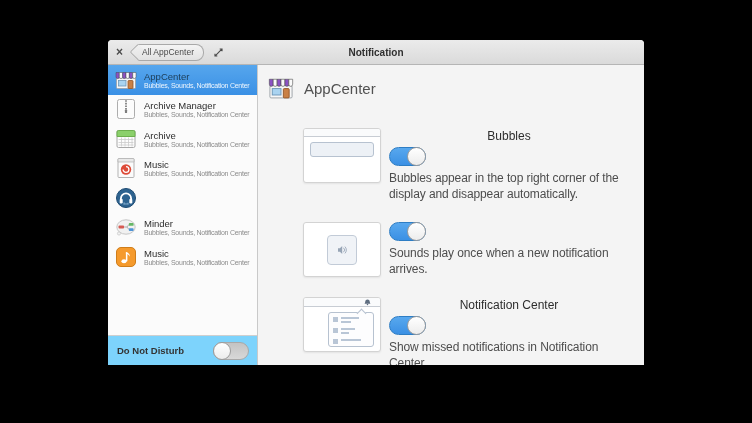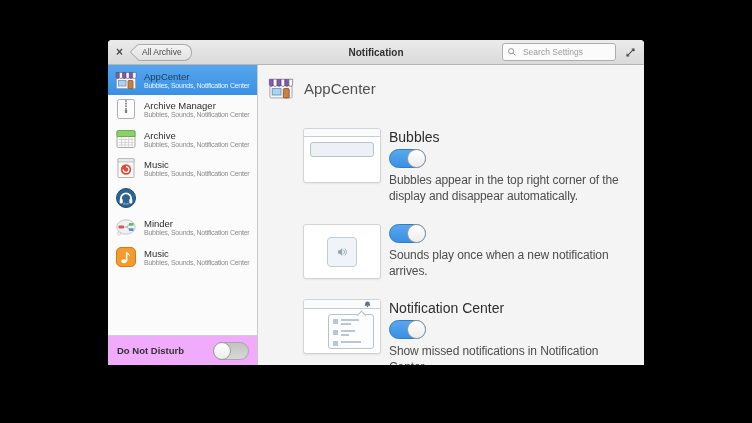--- a/index.html
+++ b/index.html
@@ -30,40 +30,40 @@
   .sidebar{width:149px;flex:0 0 149px;background:#fbfbfb;border-right:1px solid #c9c9c9;
            display:flex;flex-direction:column;}
   .s-list{flex:1;overflow:hidden;}
   .s-item{display:flex;align-items:center;height:29.5px;padding-left:6px;gap:6px;}
   .s-item.sel{background:linear-gradient(#56a6ed,#3a90e5);}
   .s-icon{flex:0 0 24px;}
   .s-title{font-size:9.5px;color:#2d2d2d;line-height:1.2;}
   .s-sub{font-size:7px;color:#8b8b8b;letter-spacing:-0.25px;white-space:nowrap;}
   .sel .s-title{color:#1c3d57;}
   .sel .s-sub{color:#eef6fd;}
-  .dnd{flex:0 0 29px;border-top:1px solid #cfcfcf;background:#f0abfc;display:flex;align-items:center;
+  .dnd{flex:0 0 29px;border-top:1px solid #cfcfcf;background:#7dd3fc;display:flex;align-items:center;
        justify-content:space-between;padding:0 8px 0 9px;margin-top:24px;}
   .dnd-label{font-size:9.5px;font-weight:bold;color:#333;}
   
   .toggle{position:relative;width:37px;height:19px;border-radius:10px;box-sizing:border-box;}
   .toggle.on{background:linear-gradient(#58a8ee,#3b90e4);border:1px solid #2d7dc4;}
   .toggle.off{background:linear-gradient(#c3c3c3,#d8d8d8);border:1px solid #a8a8a8;}
   .knob{position:absolute;top:-1px;width:19px;height:19px;border-radius:50%;box-sizing:border-box;
         background:linear-gradient(#ffffff,#ececec);border:1px solid #9c9c9c;}
   .on .knob{right:-1px;} .off .knob{left:-1px;}
   .toggle.small{width:36px;height:18px;} .toggle.small .knob{width:18px;height:18px;}
   
   .main{flex:1;background:#f4f4f4;min-width:0;}
   .m-head{display:flex;align-items:center;gap:9px;margin:9px 0 0 9px;}
   .m-title{font-size:15px;color:#515151;}
   .rows{margin:26px 0 0 45px;}
   .row{display:flex;gap:8px;margin-bottom:20px;}
   .card{width:78px;height:55px;flex:0 0 78px;background:#fff;border:1px solid #d3d3d3;border-radius:3px;
         box-shadow:0 1px 2px rgba(0,0,0,.07);box-sizing:border-box;position:relative;overflow:hidden;}
-  .r-label{font-size:14px;color:#2d2d2d;margin:1px 0 4px;}
+  .r-label{font-size:12px;color:#2d2d2d;margin:1px 0 4px;text-align:center;}
   .r-desc{font-size:12px;color:#4d4d4d;max-width:240px;line-height:1.3;margin-top:5px;letter-spacing:-0.1px;}
   .mini-bar{height:7px;border-bottom:1px solid #c8cdd4;background:#fafbfc;}
   .mini-bubble{margin:5px 6px;height:13px;background:#edf1f6;border:1px solid #b7c2d0;border-radius:3px;}
   .card.center{display:flex;align-items:center;justify-content:center;}
   .squircle{width:30px;height:30px;border:1px solid #c2cbd7;background:#f0f3f7;border-radius:4px;
             display:flex;align-items:center;justify-content:center;box-sizing:border-box;}
   .nc-bar{height:8px;border-bottom:1px solid #c8cdd4;background:#fafbfc;position:relative;}
   .nc-bell{position:absolute;right:9px;top:0.5px;}
   .popover{position:absolute;left:24px;top:14px;width:46px;height:35px;background:#fdfdfe;
            border:1px solid #b7c2d0;border-radius:3px;padding:4px 0 0 4px;box-sizing:border-box;}
@@ -74,30 +74,23 @@
   .n-l{height:2px;background:#b9c6d6;margin-bottom:2px;}
 </style>
 </head>
 <body>
 
 <div class="win">
 
   <div class="titlebar">
     <div class="close-x">×</div>
     <div class="back-btn">
-      <span>All Archive</span>
+      <span>All AppCenter</span>
     </div>
     <div class="tb-title">Notification</div>
-    <div class="search">
-      <svg width="12" height="12" viewBox="0 0 13 13">
-        <circle cx="5.4" cy="5.4" r="3.4" stroke="#8c8c8c" fill="none" stroke-width="1.2"></circle>
-        <line x1="8" y1="8" x2="11" y2="11" stroke="#8c8c8c" stroke-width="1.3"></line>
-      </svg>
-      <input type="text" placeholder="Search Settings" style="">
-    </div>
     <div class="expand">
       <svg width="11" height="11" viewBox="0 0 14 14">
         <path d="M8.5,2.5 H11.5 V5.5 M11.5,2.5 L2.5,11.5 M2.5,8.5 V11.5 H5.5" stroke="#4a4a4a" stroke-width="1.4" fill="none"></path>
       </svg>
     </div>
   </div>
 
   <div class="body-wrap">
 
     <div class="sidebar">

